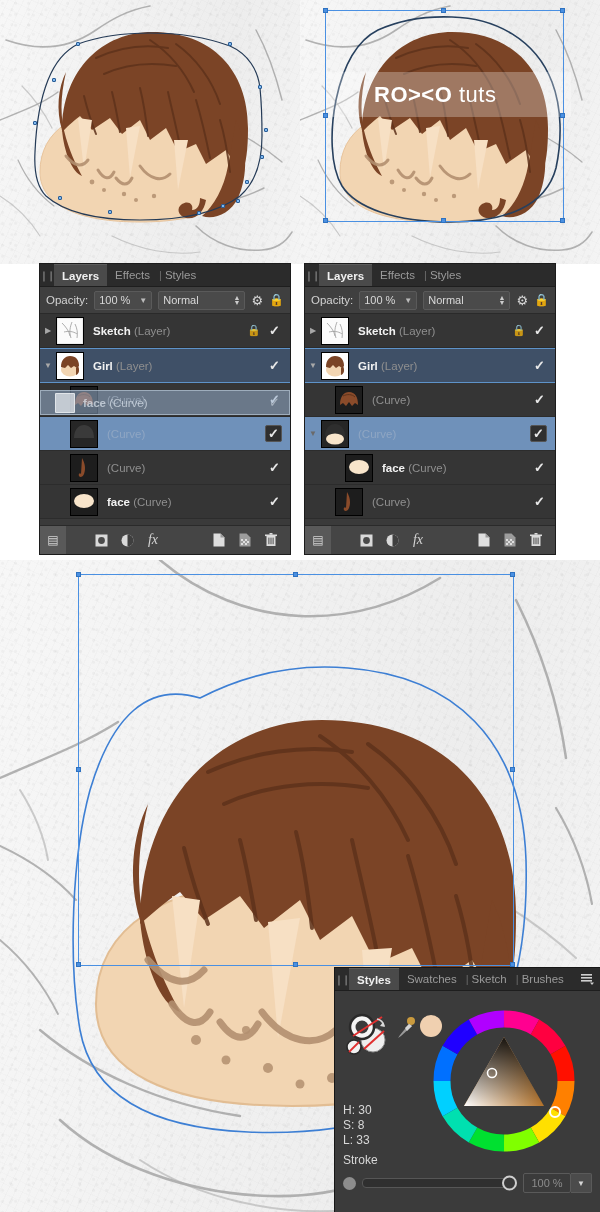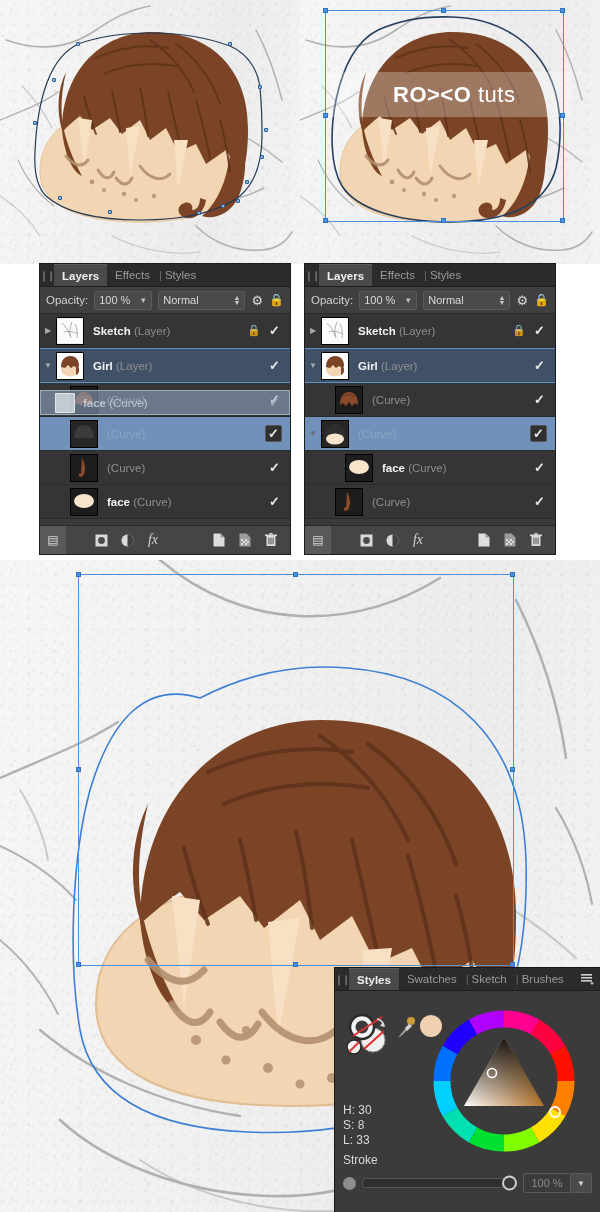--- a/index.html
+++ b/index.html
@@ -274,21 +274,21 @@
           <circle cx="136" cy="200" r="2"></circle>
         <circle cx="154" cy="196" r="2.2"></circle>
       </g>
 
       <path d="M78 30 C100 20 126 16 152 17 C196 18 236 40 252 82 C262 108 262 140 256 168
                C246 206 206 222 150 222 C96 222 56 208 42 186 C30 166 30 130 36 100
                C44 62 58 40 78 30 Z" fill="none" stroke="#27405e" stroke-width="1.6"></path>
     </svg>
   </div>
 
-  <div class="wm" style="left:25px;top:72px;width:246px;height:45px;padding-left:68px;box-sizing:border-box;">
+  <div class="wm" style="left:25px;top:72px;width:246px;height:45px;padding-left:49px;box-sizing:border-box;">
     <div class="l1" style="font-size:22px;">
       <span>RO&gt;&lt;O</span>
       <span class="t">tuts</span>
     </div>
   </div>
 
   <div class="selbox" style="left:25px;top:10px;width:237px;height:210px;"></div>
   <div>
     <div class="hnd" style="left:23px;top:8px;"></div>
     <div class="hnd" style="left:141px;top:8px;"></div>

